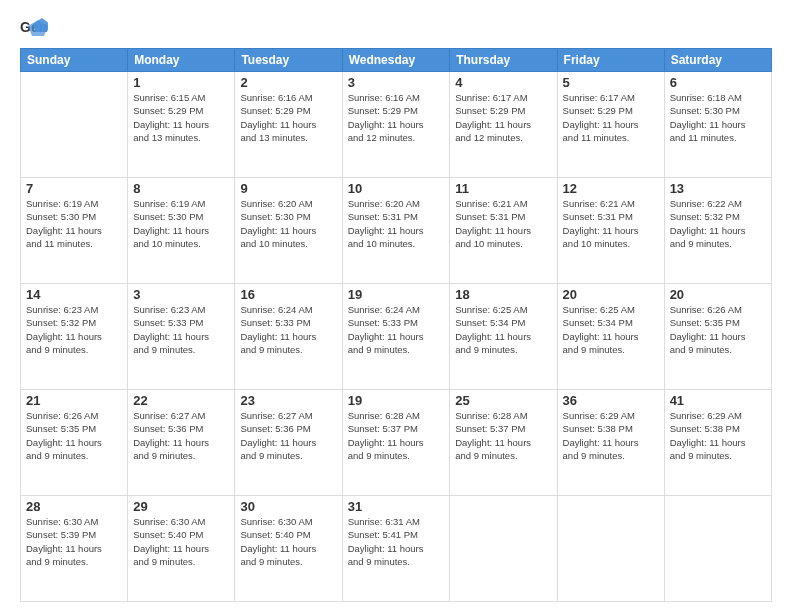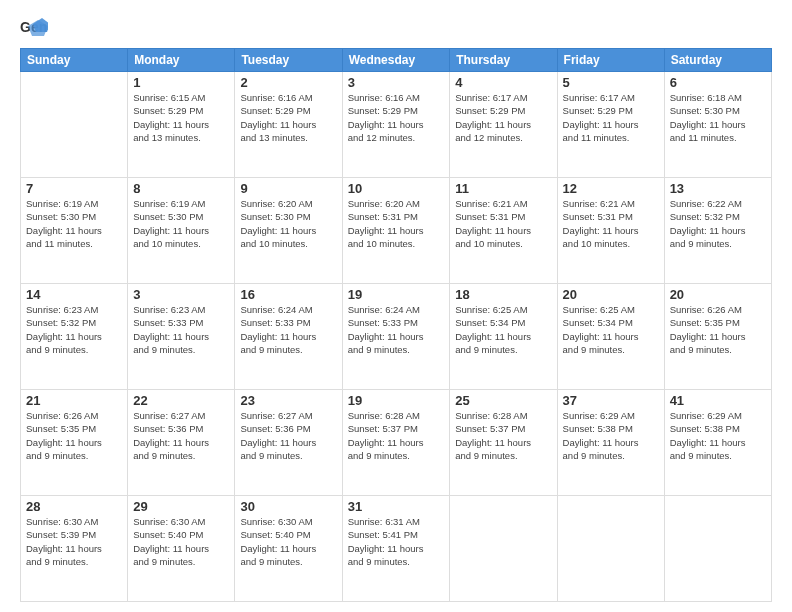--- a/index.html
+++ b/index.html
@@ -218,21 +218,21 @@
           </td>
           <td>
             <span class="day-num">19</span>
             <div class="day-info">Sunrise: 6:28 AM<br>Sunset: 5:37 PM<br>Daylight: 11 hours<br>and 9 minutes.</div>
           </td>
           <td>
             <span class="day-num">25</span>
             <div class="day-info">Sunrise: 6:28 AM<br>Sunset: 5:37 PM<br>Daylight: 11 hours<br>and 9 minutes.</div>
           </td>
           <td>
-            <span class="day-num">37</span>
+            <span class="day-num">36</span>
             <div class="day-info">Sunrise: 6:29 AM<br>Sunset: 5:38 PM<br>Daylight: 11 hours<br>and 9 minutes.</div>
           </td>
           <td>
             <span class="day-num">41</span>
             <div class="day-info">Sunrise: 6:29 AM<br>Sunset: 5:38 PM<br>Daylight: 11 hours<br>and 9 minutes.</div>
           </td>
         </tr>
         <tr>
           <td>
             <span class="day-num">28</span>

